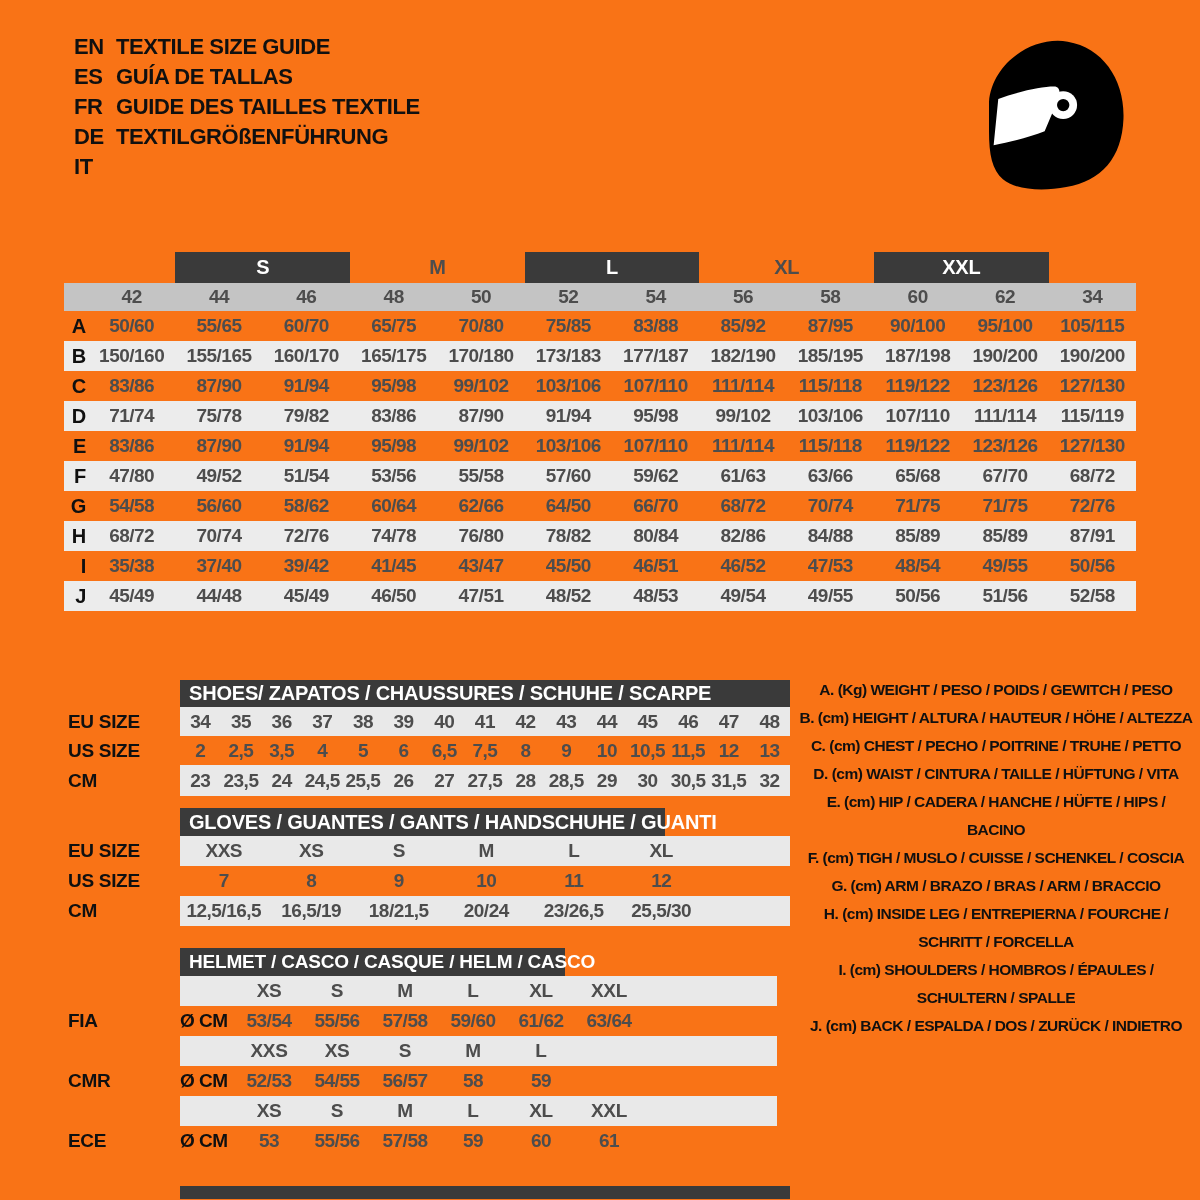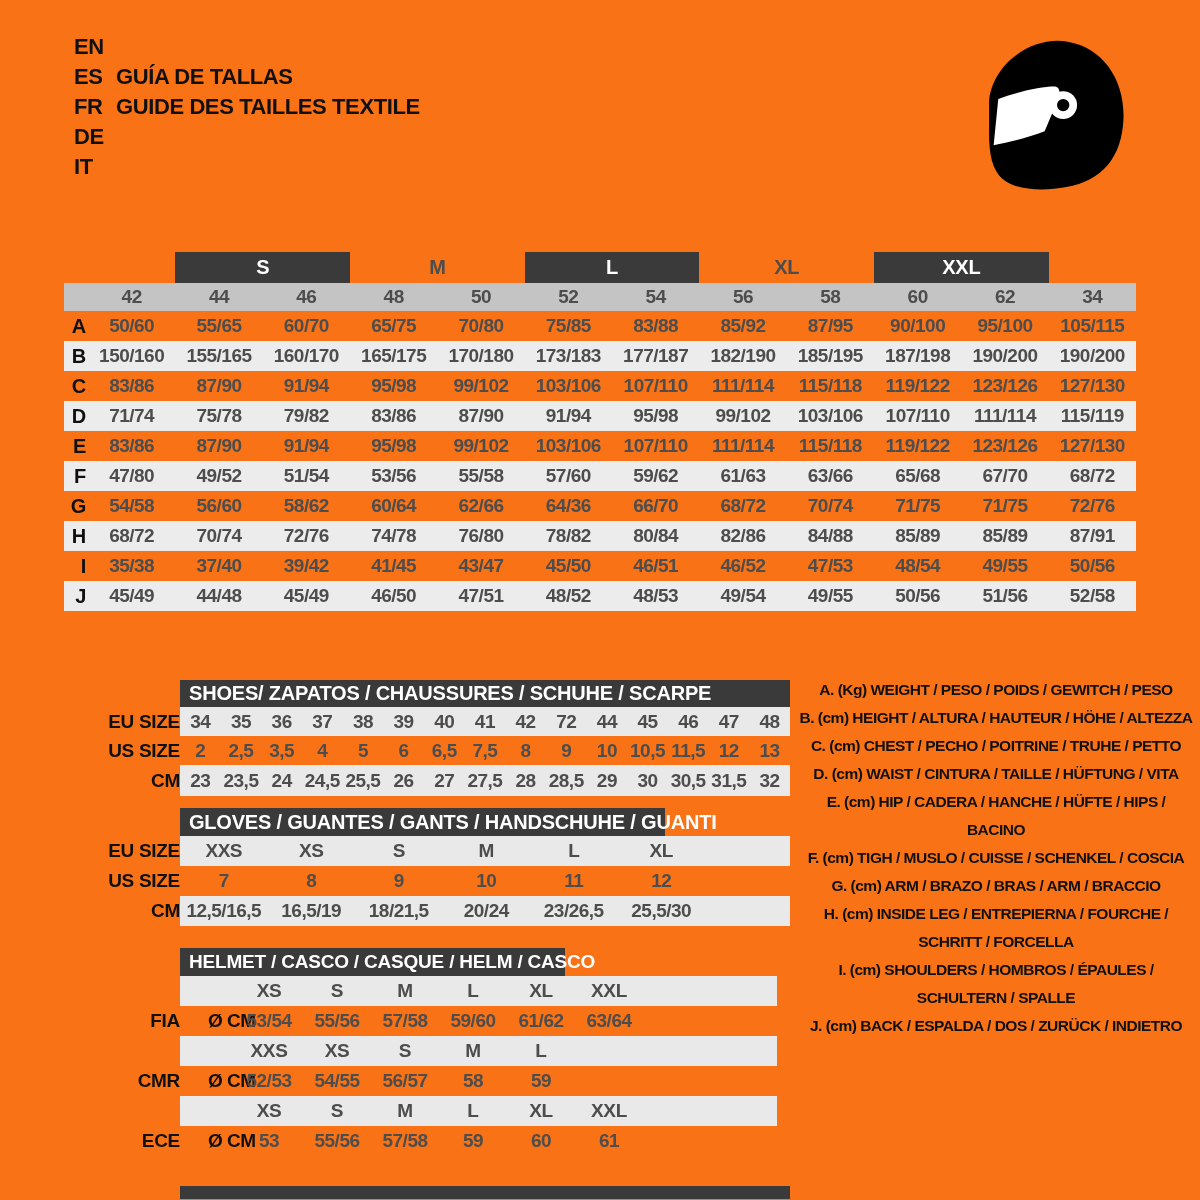--- a/index.html
+++ b/index.html
@@ -39,21 +39,21 @@
   .num,.val{font-weight:bold;font-size:19px;color:var(--val);letter-spacing:-0.5px;}
   .rlab{font-weight:bold;font-size:20px;color:var(--ink);letter-spacing:-0.3px;}
   .arow .rlab{text-align:right;padding-right:2px;}
 
   
   .sect{position:absolute;left:68px;width:740px;}
   .bar{position:relative;margin-left:112px;background:var(--dark);color:#fff;
        font-weight:bold;letter-spacing:-0.2px;padding-left:9px;white-space:nowrap;}
   .bgband{position:absolute;left:112px;background:var(--row_gray);z-index:0;}
   .rows{position:relative;z-index:1;}
-  .left{text-align:right;margin-left:28px;}
+  .left{text-align:left;}
   .rlab.left{font-size:19px;}
 
   #shoes{top:680px;}
   #shoes .bar{width:610px;height:27px;line-height:27px;font-size:20px;}
   #shoes .bgband{width:610px;}
   #shoes .bg1{top:27px;height:29px;}
   #shoes .bg2{top:85px;height:31px;}
   .srow{display:grid;grid-template-columns:112px repeat(15,40.66px);}
   #shoes .srow{height:29px;}
   #shoes .srow .cell{line-height:29px;}
@@ -88,31 +88,33 @@
   .footer-bar{position:absolute;left:180px;top:1186px;width:610px;height:13px;background:var(--dark);}
 </style>
 </head>
 <body>
 
 <div class="page">
 
   <div class="titles" id="title-block">
       <div class="title-line">
         <span class="t-code">EN</span>
+        <span class="t-text">TEXTILE SIZE GUIDE</span>
       </div>
       <div class="title-line">
         <span class="t-code">ES</span>
         <span class="t-text">GUÍA DE TALLAS</span>
       </div>
       <div class="title-line">
         <span class="t-code">FR</span>
         <span class="t-text">GUIDE DES TAILLES TEXTILE</span>
       </div>
       <div class="title-line">
         <span class="t-code">DE</span>
+        <span class="t-text">TEXTILGRÖßENFÜHRUNG</span>
       </div>
       <div class="title-line">
         <span class="t-code">IT</span>
       </div>
     </div>
 
   <div class="logo">
     <svg viewBox="0 0 110 110" xmlns="http://www.w3.org/2000/svg">
       <path d="M62,5 C85,9 99,30 98,55 C97,80 84,95 61,99 C46,102 28,101 20,94
                C13,88 11,78 11,63 L11,44 C13,19 39,1 62,5 Z" fill="#000"></path>
@@ -237,21 +239,21 @@
           <div class="cell val">67/70</div>
           <div class="cell val">68/72</div>
         </div>
         <div class="arow">
           <div class="cell rlab">G</div>
           <div class="cell val">54/58</div>
           <div class="cell val">56/60</div>
           <div class="cell val">58/62</div>
           <div class="cell val">60/64</div>
           <div class="cell val">62/66</div>
-          <div class="cell val">64/36</div>
+          <div class="cell val">64/50</div>
           <div class="cell val">66/70</div>
           <div class="cell val">68/72</div>
           <div class="cell val">70/74</div>
           <div class="cell val">71/75</div>
           <div class="cell val">71/75</div>
           <div class="cell val">72/76</div>
         </div>
         <div class="arow stripe">
           <div class="cell rlab">H</div>
           <div class="cell val">68/72</div>
@@ -309,21 +311,21 @@
           <div class="cell rlab left">EU SIZE</div>
           <div class="cell val">34</div>
           <div class="cell val">35</div>
           <div class="cell val">36</div>
           <div class="cell val">37</div>
           <div class="cell val">38</div>
           <div class="cell val">39</div>
           <div class="cell val">40</div>
           <div class="cell val">41</div>
           <div class="cell val">42</div>
-          <div class="cell val">72</div>
+          <div class="cell val">43</div>
           <div class="cell val">44</div>
           <div class="cell val">45</div>
           <div class="cell val">46</div>
           <div class="cell val">47</div>
           <div class="cell val">48</div>
         </div>
         <div class="srow">
           <div class="cell rlab left">US SIZE</div>
           <div class="cell val">2</div>
           <div class="cell val">2,5</div>

